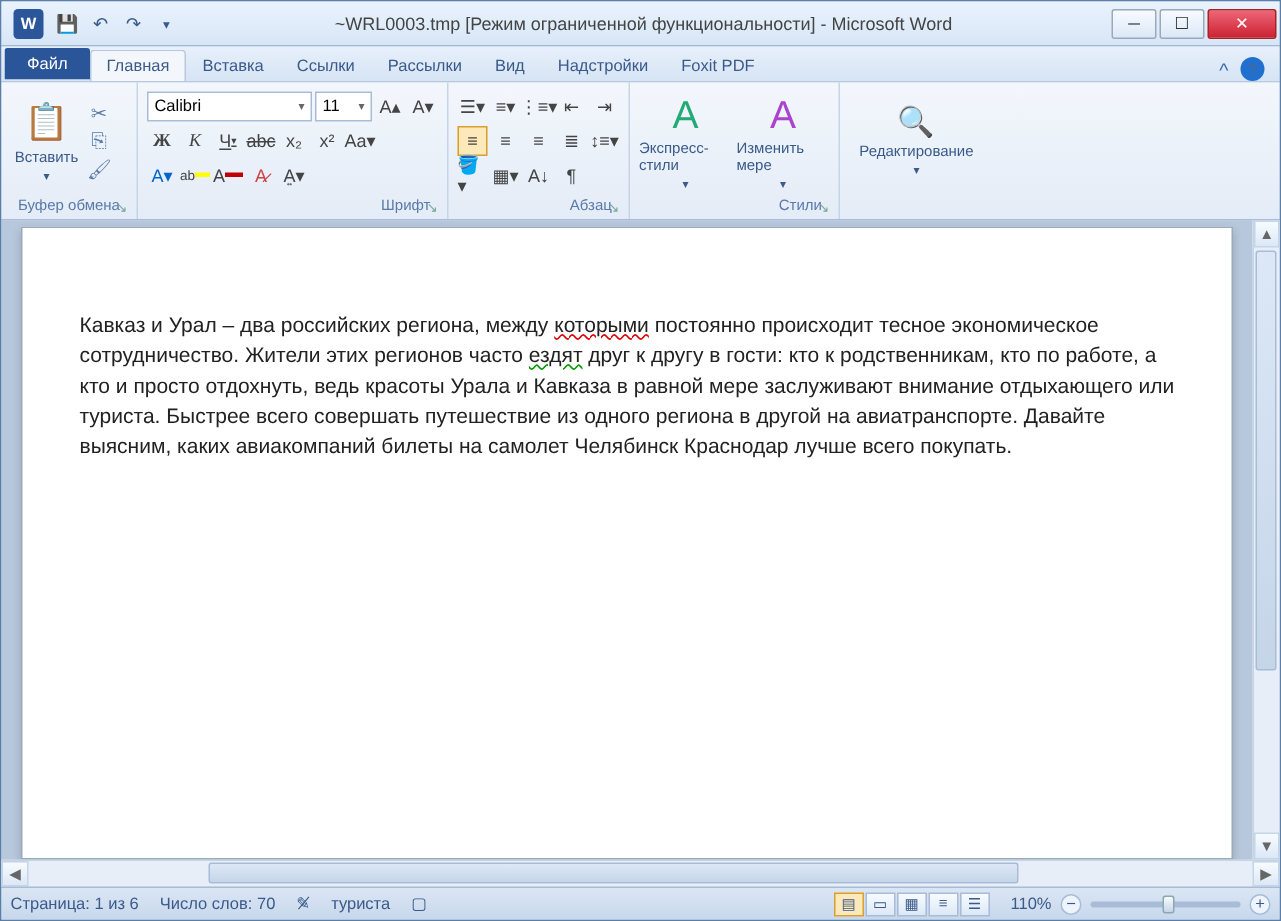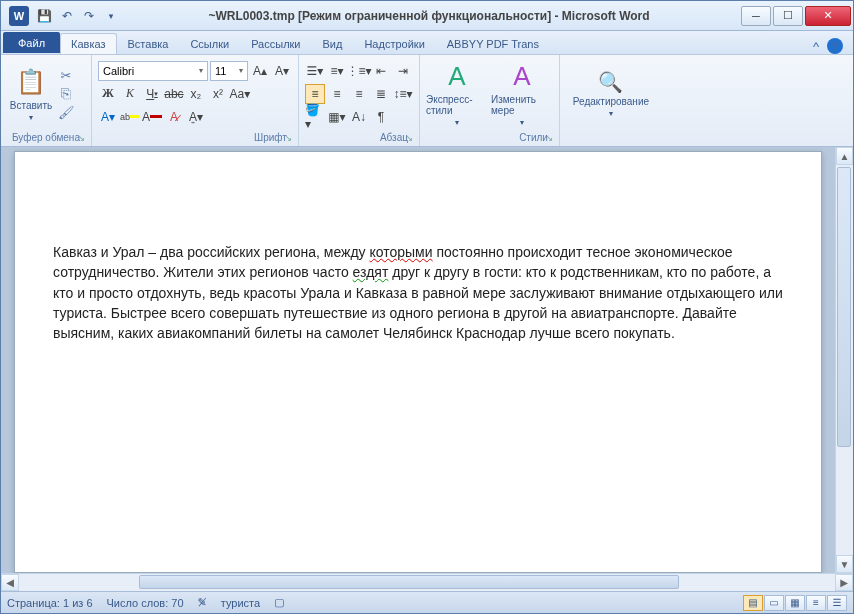--- a/index.html
+++ b/index.html
@@ -4,21 +4,21 @@
 <style>
 * { margin: 0; padding: 0; box-sizing: border-box; font-family: "Segoe UI", Tahoma, sans-serif; }
 body { background: #fff; width: 854px; height: 614px; overflow: hidden; }
 .window { width: 854px; height: 614px; border: 1px solid #5a7ea8; display: flex; flex-direction: column; background: #dce6f4; }
 
 
 .titlebar { height: 30px; background: linear-gradient(#eaf3fd, #d7e6f7); display: flex; align-items: center; border-bottom: 1px solid #a0b8d8; }
 .titlebar .wicon { width: 20px; height: 20px; margin: 0 4px 0 8px; background: #2b579a; border-radius: 3px; display: flex; align-items: center; justify-content: center; color: #fff; font-weight: bold; font-size: 11px; }
 .qat { display: flex; align-items: center; gap: 6px; margin-left: 4px; }
 .qat span { width: 16px; height: 16px; display: flex; align-items: center; justify-content: center; font-size: 12px; color: #3a5a8a; cursor: pointer; }
-.title { flex: 1; text-align: center; font-size: 12px; color: #444; font-weight: bold; }
+.title { flex: 1; text-align: center; font-size: 12px; color: #444; }
 .winbtns { display: flex; margin-right: 2px; }
 .winbtn { width: 30px; height: 20px; border: 1px solid #9ab; background: linear-gradient(#f7fbff,#dce8f7); margin-left: 2px; display: flex; align-items: center; justify-content: center; font-size: 11px; color: #333; cursor: pointer; border-radius: 2px; }
 .winbtn.close { width: 46px; background: linear-gradient(#e67,#c23); color: #fff; border-color: #a22; }
 
 
 .tabs { height: 24px; background: linear-gradient(#e8f0fb,#d6e4f5); display: flex; align-items: flex-end; padding-left: 2px; border-bottom: 1px solid #b8c8de; }
 .tab { padding: 4px 10px; font-size: 11px; color: #3a5a8a; cursor: pointer; border: 1px solid transparent; border-bottom: none; }
 .tab.file { background: #2a5699; color: #fff; border-radius: 2px 2px 0 0; margin-bottom: 1px; padding: 4px 14px; }
 .tab.active { background: #f3f7fc; border-color: #b8c8de; border-radius: 3px 3px 0 0; color: #3a5a8a; }
 .tabs .spacer { flex: 1; }
@@ -56,21 +56,21 @@
 
 .pararow { display: flex; flex-direction: column; gap: 3px; }
 
 .stylesbox { display: flex; align-items: center; }
 .stylebtn { display: flex; flex-direction: column; align-items: center; width: 62px; font-size: 10px; color: #3a5a8a; cursor: pointer; gap: 2px; }
 .stylebtn .ico { font-size: 26px; }
 
 
 .docarea { flex: 1; background: #b8c8dc; position: relative; display: flex; }
 .docwrap { flex: 1; overflow: auto; display: flex; justify-content: center; padding-top: 4px; }
-.page { width: 808px; min-height: 400px; background: #fff; border: 1px solid #9ab; box-shadow: 0 2px 6px rgba(0,0,0,0.2); padding: 90px 38px 40px 38px; }
+.page { width: 808px; min-height: 400px; background: #fff; border: 1px solid #9ab; box-shadow: 0 2px 6px rgba(0,0,0,0.2); padding: 54px 38px 40px 38px; }
 .page p { font-size: 14px; color: #222; line-height: 1.45; }
 .vscroll { width: 18px; background: #e8eef7; border-left: 1px solid #c5d5e8; position: relative; }
 .vscroll .up, .vscroll .down { height: 18px; display: flex; align-items: center; justify-content: center; font-size: 10px; color: #666; cursor: pointer; background: linear-gradient(#f7fbff,#dce8f7); border: 1px solid #c5d5e8; }
 .vscroll .down { position: absolute; bottom: 0; width: 100%; }
 .vscroll .thumb { position: absolute; top: 20px; width: 14px; left: 1px; height: 280px; background: linear-gradient(#dce8f7,#c5d5e8); border: 1px solid #a8bcd8; border-radius: 2px; cursor: pointer; }
 .cornerbtn { position: absolute; top: 2px; right: 2px; width: 16px; height: 16px; background: #e8eef7; border: 1px solid #c5d5e8; cursor: pointer; font-size: 10px; display: flex; align-items: center; justify-content: center; }
 
 .hscroll { height: 18px; background: #e8eef7; border-top: 1px solid #c5d5e8; display: flex; }
 .hscroll .left, .hscroll .right { width: 18px; display: flex; align-items: center; justify-content: center; font-size: 10px; color: #666; cursor: pointer; background: linear-gradient(#f7fbff,#dce8f7); border: 1px solid #c5d5e8; }
 .hscroll .track { flex: 1; position: relative; }
@@ -108,27 +108,27 @@
     <div class="title">~WRL0003.tmp  [Режим ограниченной функциональности]  -  Microsoft Word</div>
     <div class="winbtns">
       <div class="winbtn">─</div>
       <div class="winbtn">☐</div>
       <div class="winbtn close">✕</div>
     </div>
   </div>
 
   <div class="tabs">
     <div class="tab file">Файл</div>
-    <div class="tab active">Кавказ</div>
+    <div class="tab active">Главная</div>
     <div class="tab">Вставка</div>
     <div class="tab">Ссылки</div>
     <div class="tab">Рассылки</div>
     <div class="tab">Вид</div>
     <div class="tab">Надстройки</div>
-    <div class="tab">ABBYY PDF Trans</div>
+    <div class="tab">Foxit PDF</div>
     <div class="spacer"></div>
     <div class="righticons">
       <span>^</span>
       <span class="helpicon">?</span>
     </div>
   </div>
 
   <div class="ribbon">
 
     <div class="group">
@@ -271,15 +271,23 @@
     <span>туриста</span>
     <span>▢</span>
     <div class="sep"></div>
     <div class="viewbtns">
       <span class="active">▤</span>
       <span>▭</span>
       <span>▦</span>
       <span>≡</span>
       <span>☰</span>
     </div>
+    <div class="zoom">
+      <span>110%</span>
+      <div class="zbtn">−</div>
+      <div class="zoomslider">
+          <div class="knob"></div>
+        </div>
+      <div class="zbtn">+</div>
+    </div>
   </div>
 
 </div>
 
 </body></html>

